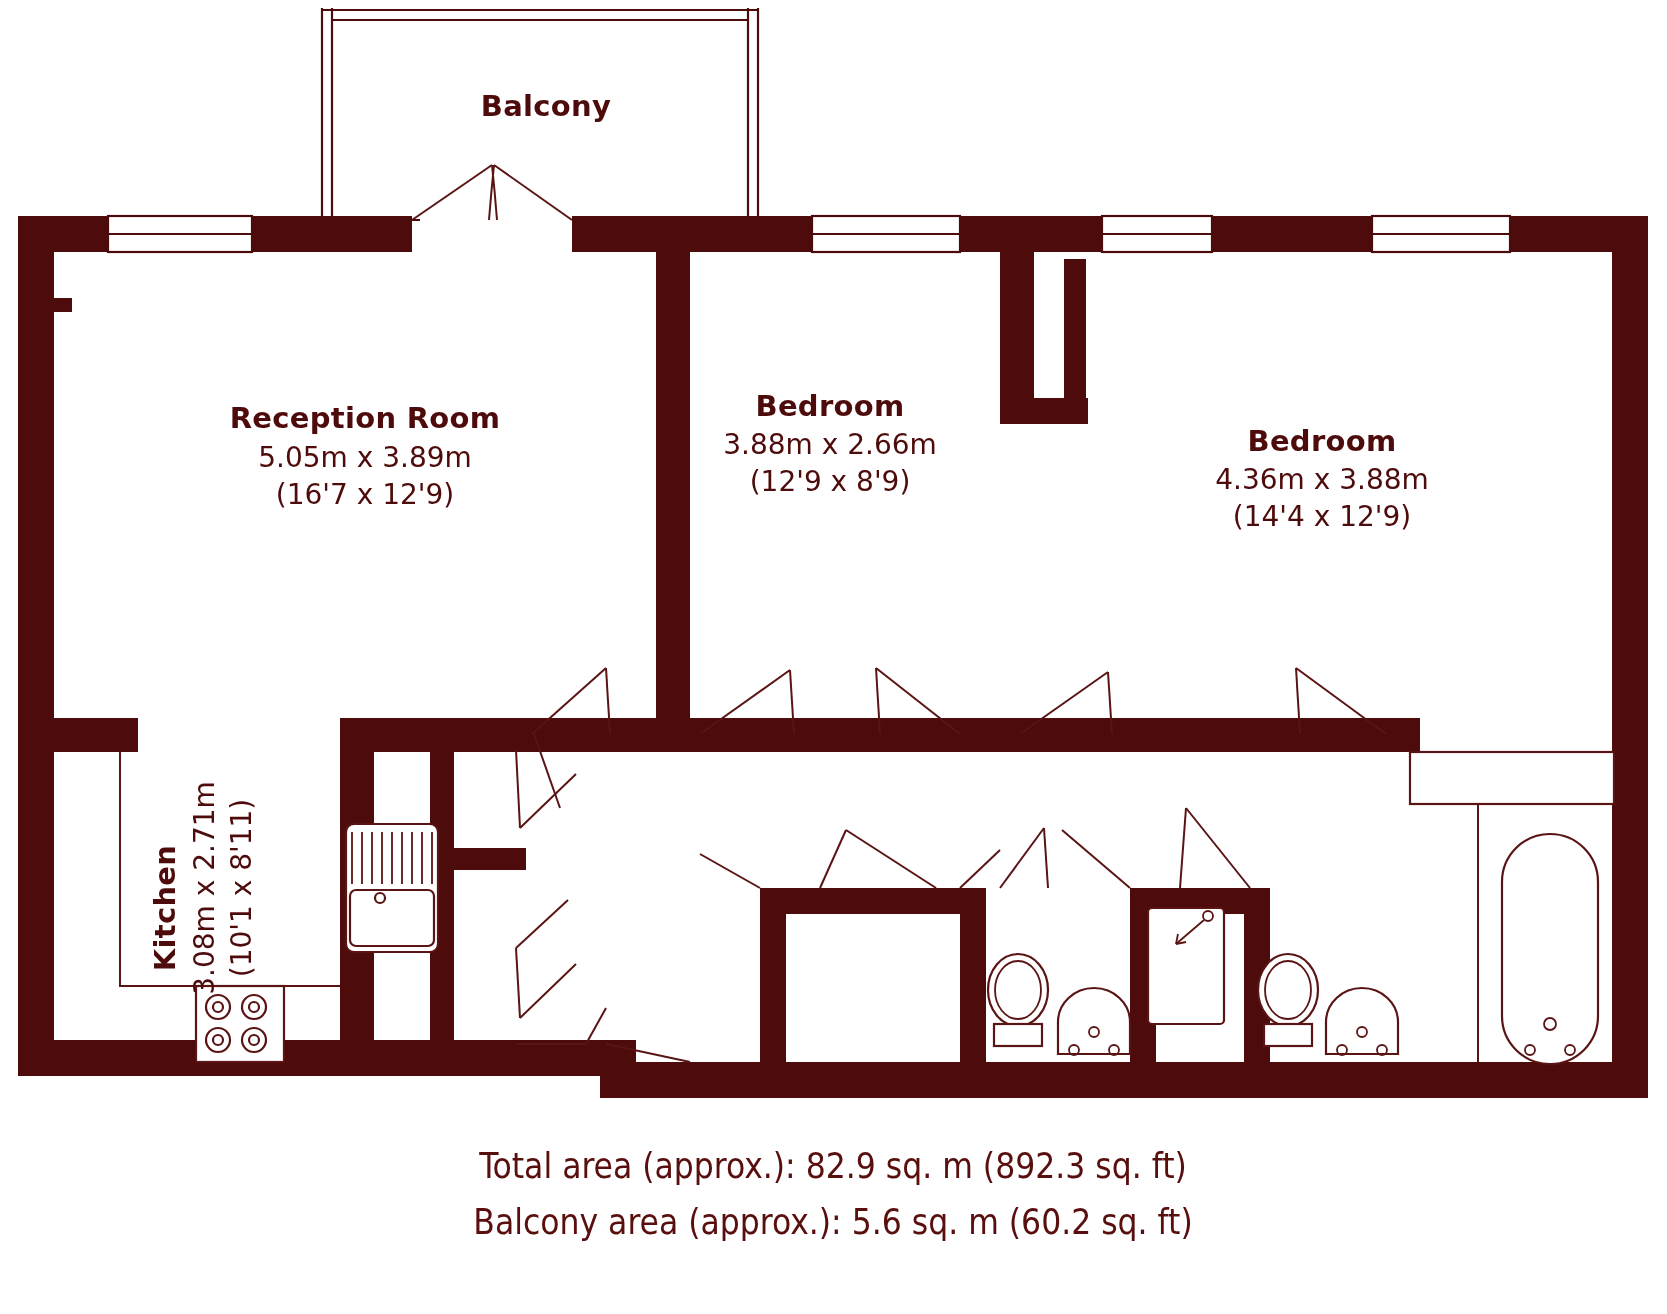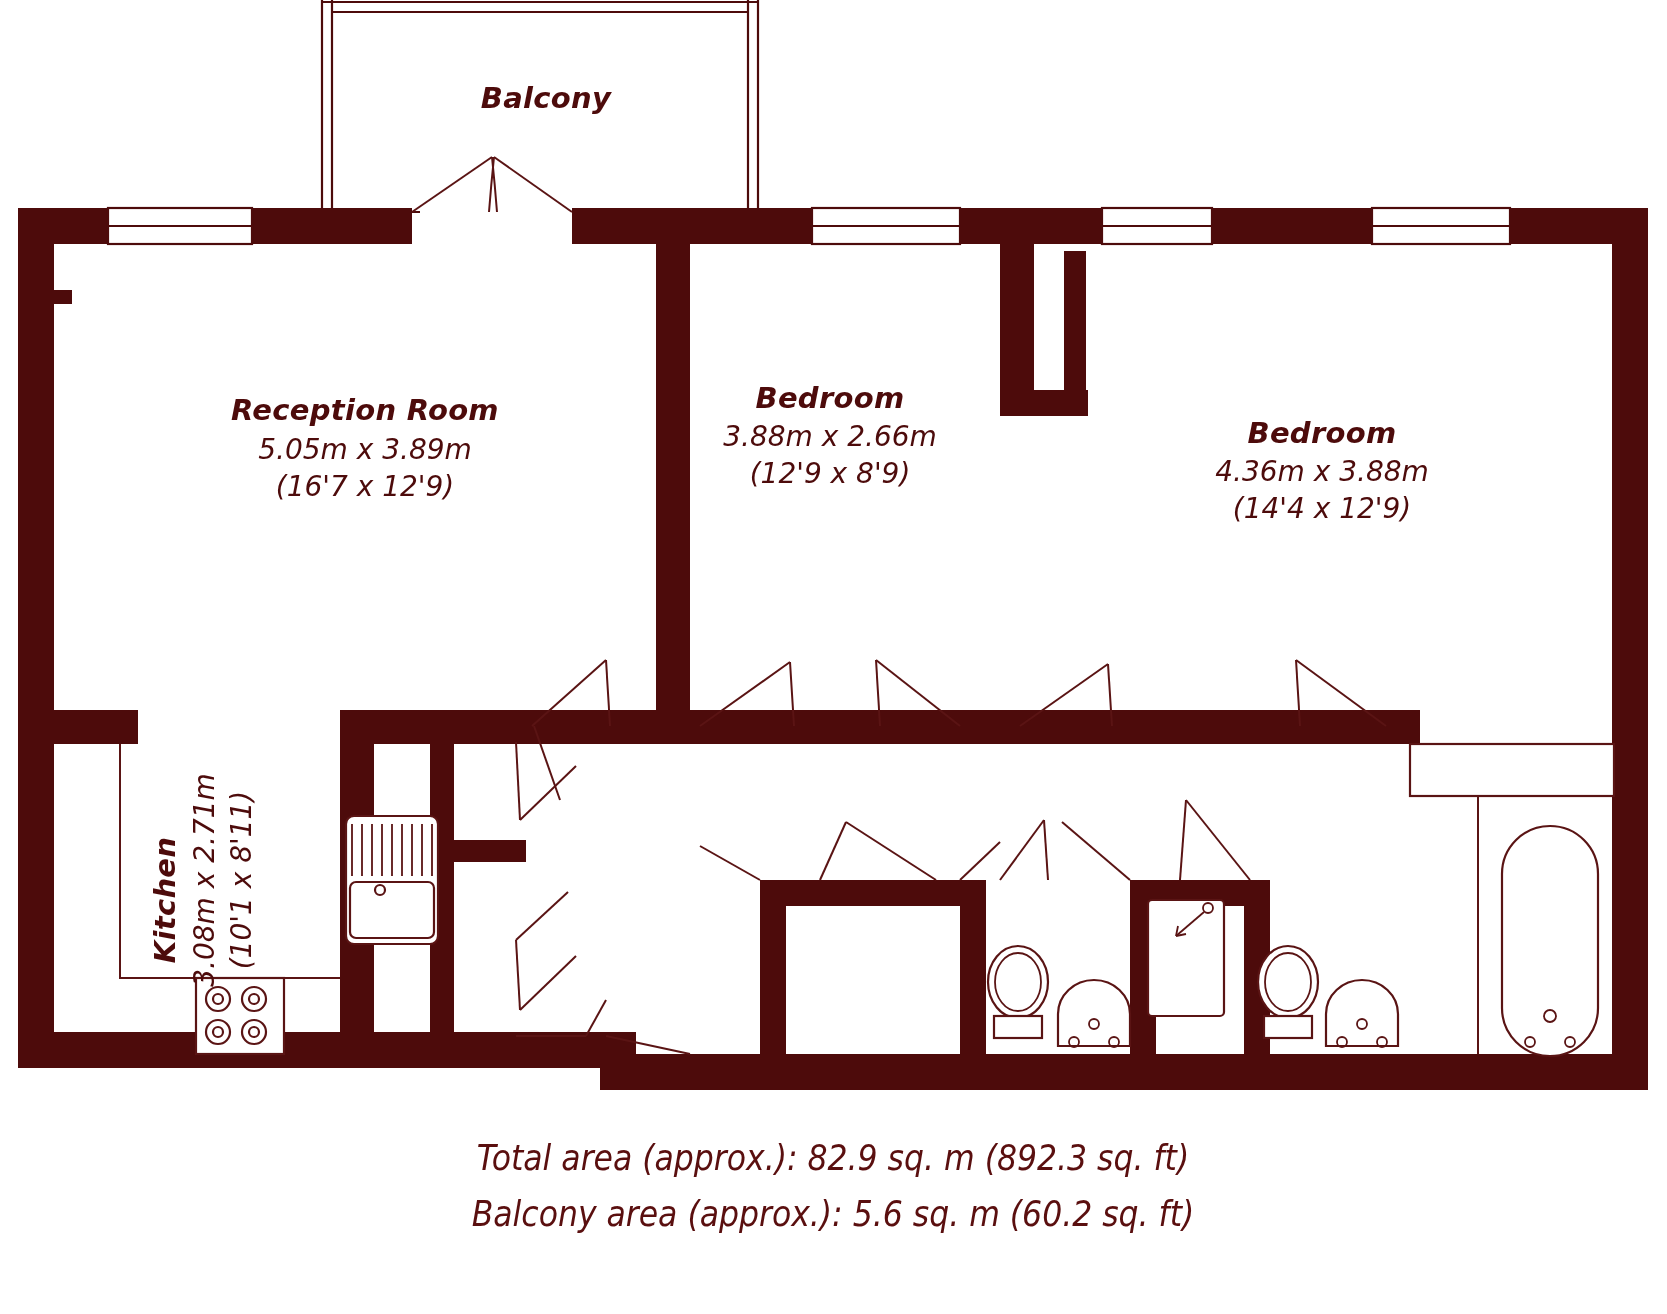--- a/index.html
+++ b/index.html
@@ -9,24 +9,23 @@
   }
   body {
     width: 1667px;
     height: 1314px;
     position: relative;
     font-family: "DejaVu Sans", sans-serif;
     overflow: hidden;
   }
   #plan-root {
     position: absolute;
-    left: 0; top: 0;
+    left: 0; top: 8px;
     width: 1667px;
     height: 1256px;
-    font-style: italic;
   }
   svg.floorplan {
     display: block;
     width: 1667px;
     height: 1314px;
   }
   .wall      { fill: #4d0b0b; stroke: none; }
   .thinline  { fill: none; stroke: #4d0b0b; stroke-width: 2.2; }
   .thinline-l{ fill: none; stroke: #5a1414; stroke-width: 2; }
   .fixture   { fill: #ffffff; stroke: #5a1414; stroke-width: 2.2; }

